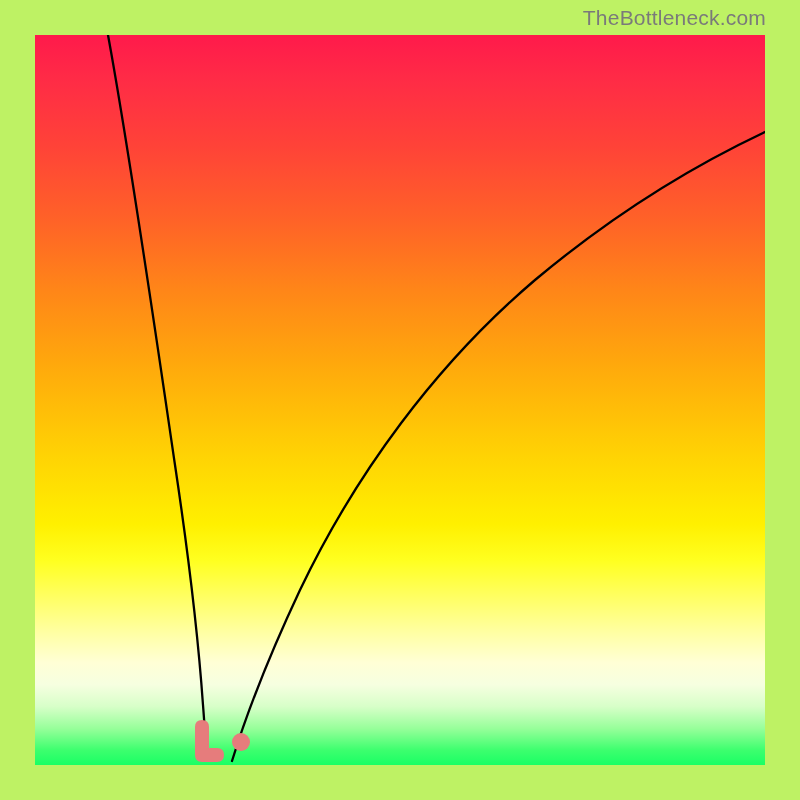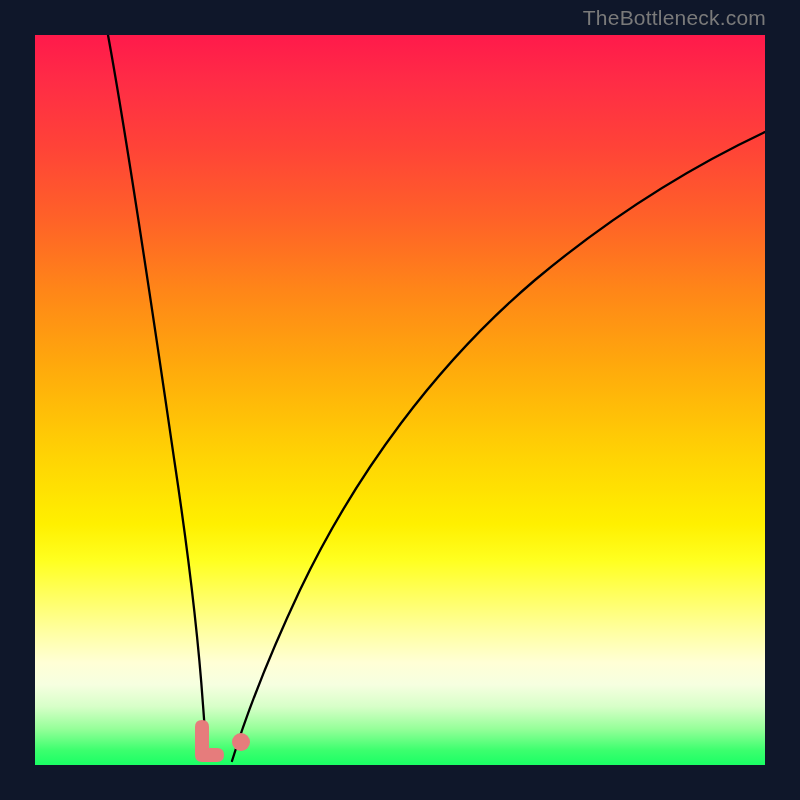--- a/index.html
+++ b/index.html
@@ -7,21 +7,21 @@
     padding: 0;
     width: 800px;
     height: 800px;
     background: #000;
     overflow: hidden;
   }
   .frame {
     position: absolute;
     left: 0; top: 0;
     width: 800px; height: 800px;
-    background: #0f172a;
+    background: #bef264;
   }
   .plot {
     position: absolute;
     left: 35px;
     top: 35px;
     width: 730px;
     height: 730px;
     overflow: hidden;
   }
   .gradient {

